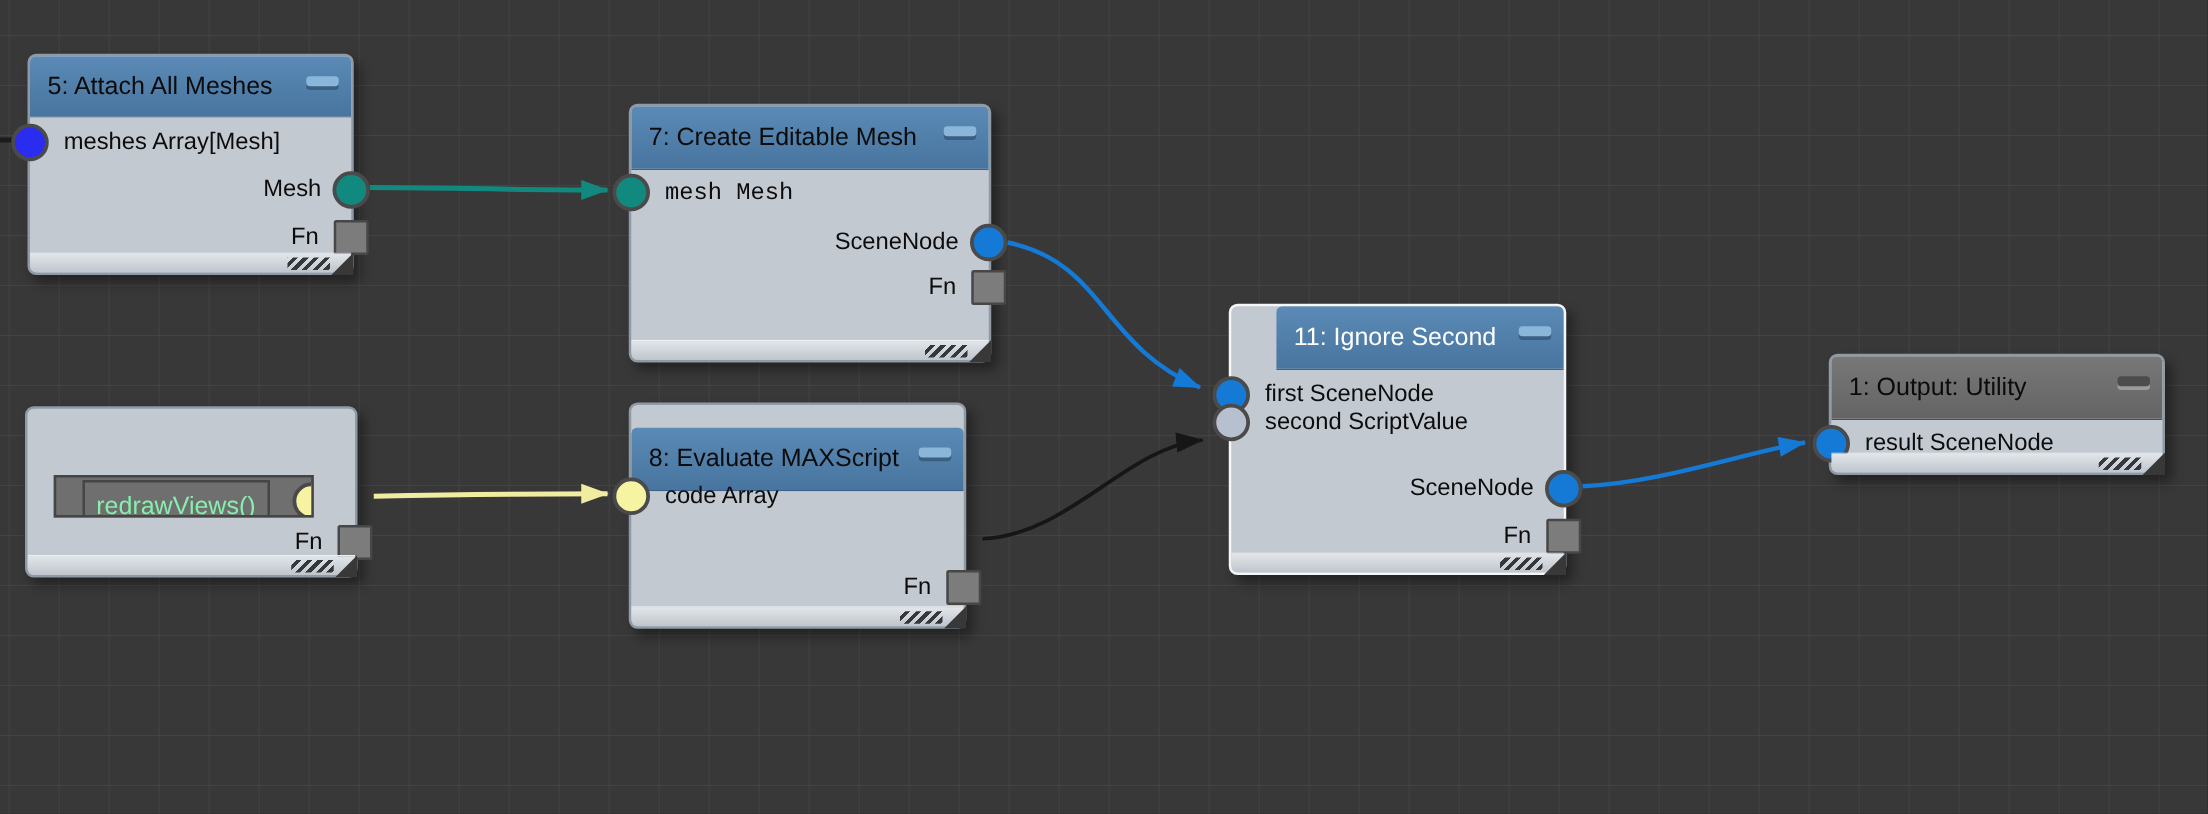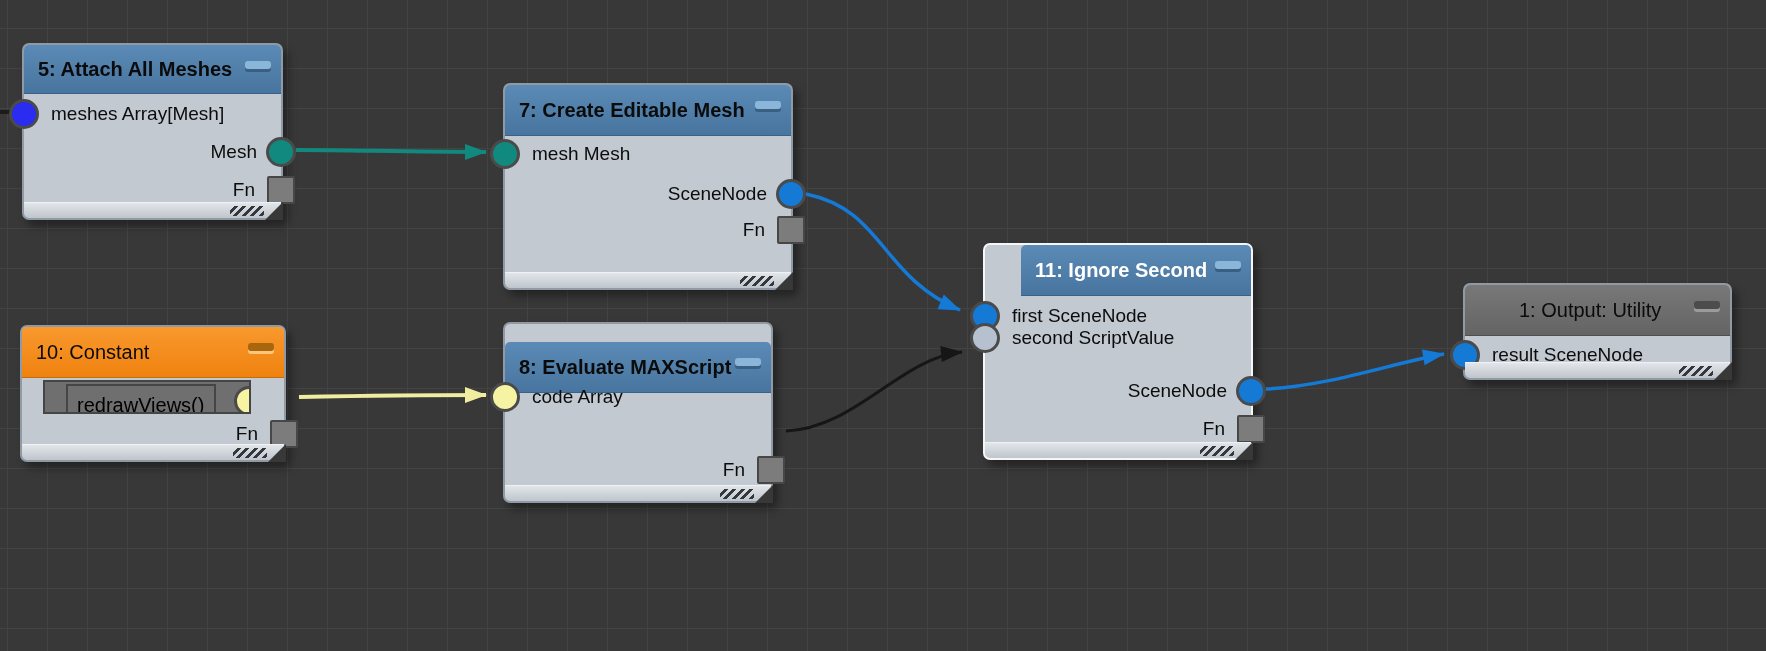--- a/index.html
+++ b/index.html
@@ -17,43 +17,43 @@
     position:absolute;z-index:2;box-sizing:border-box;
     background:#c3c9d1;border:2px solid #8f9aa5;border-radius:7px;
     box-shadow:5px 6px 9px rgba(0,0,0,.38);
   }
   .node.selected{border-color:#f4f6f8;}
   .node.selected .title{color:#ffffff;}
   .header{
     position:absolute;left:0;top:0;right:0;display:flex;align-items:center;
     border-radius:5px 5px 0 0;
   }
-  .node.blue  .header{background:linear-gradient(#5b8ab6,#47759f);border-bottom:1px solid #3a618a;font-weight:bold;}
+  .node.blue  .header{background:linear-gradient(#5b8ab6,#47759f);border-bottom:1px solid #3a618a;}
   .node.orange .header{background:linear-gradient(#f9992e,#ef820f);border-bottom:1px solid #c96c07;}
-  .node.gray  .header{background:linear-gradient(#787878,#646464);border-bottom:1px solid #4f4f4f;padding-left:40px;}
+  .node.gray  .header{background:linear-gradient(#787878,#646464);border-bottom:1px solid #4f4f4f;}
   .title{font-size:20px;color:#0b0b0b;margin-left:14px;white-space:nowrap;}
   .minus{position:absolute;right:10px;top:16px;width:26px;height:8px;border-radius:3px;}
   .node.blue  .minus{background:#8ab6da;box-shadow:0 3px 0 #3b5f82;}
   .node.orange .minus{background:#a8660d;box-shadow:0 3px 0 #fdc77b;}
   .node.gray  .minus{background:#4c4c4c;box-shadow:0 3px 0 #9b9b9b;}
   .row{position:absolute;left:0;right:0;height:38px;display:flex;align-items:center;}
   .row .label{font-size:19px;color:#0c0c0c;white-space:nowrap;}
   .row.input .label{margin-left:27px;}
   .row.output{justify-content:flex-end;}
   .row.output .label{margin-right:24px;}
   .row.fn{justify-content:flex-end;}
   .row.fn .label{margin-right:26px;}
   .port{position:absolute;width:24px;height:24px;top:4px;border-radius:50%;border:3px solid #4a4a4a;box-sizing:content-box;}
   .port.left{left:-15px;}
   .port.right{right:-15px;}
   .fnsq{position:absolute;right:-14px;top:5px;width:24px;height:24px;background:#7c7c7c;border:2px solid #474747;border-radius:2px;}
   .field{
     position:absolute;left:21px;right:33px;top:2px;height:34px;box-sizing:border-box;
     background:#6f6f6f;border:2px solid #454545;
-    color:#000000;font-size:20px;line-height:30px;padding:4px 9px;white-space:nowrap;overflow:hidden;
+    color:#86efac;font-size:20px;line-height:30px;padding:4px 9px;white-space:nowrap;overflow:hidden;
   }
   .footer{
     position:absolute;left:0;right:0;bottom:0;height:15px;
     border-radius:0 0 7px 7px;
     background:linear-gradient(#e2e6ea,#bfc5cc);
     border-top:1px solid #eff2f5;
   }
   .grip{
     position:absolute;right:17px;bottom:2px;width:34px;height:10px;
     background:repeating-linear-gradient(135deg,rgba(0,0,0,0) 0 3px,#34383c 3px 6px);
@@ -114,42 +114,38 @@
       <div class="footer">
         <div class="grip"></div>
       </div>
       <div class="corner"></div>
     </div>
     <div class="node blue" style="left: 503px; top: 83px; width: 290px; height: 207px;">
       <div class="header" style="height: 50px;">
         <span class="title">7: Create Editable Mesh</span>
         <span class="minus"></span>
       </div>
-      <div class="row input" style="top: 50px;">
+      <div class="row input" style="top: 50px; font-family: Liberation Mono, monospace;">
         <span class="port left" style="background: rgb(18, 137, 126);"></span>
         <span class="label">mesh Mesh</span>
       </div>
       <div class="row output" style="top: 90px;">
         <span class="label">SceneNode</span>
         <span class="port right" style="background: rgb(21, 121, 214);"></span>
       </div>
       <div class="row fn" style="top: 126px;">
         <span class="label">Fn</span>
         <span class="fnsq"></span>
       </div>
       <div class="footer">
         <div class="grip"></div>
       </div>
       <div class="corner"></div>
     </div>
     <div class="node orange" style="left: 20px; top: 325px; width: 266px; height: 137px;">
-      <div class="header" style="height: 50px;">
-        <span class="title">10: Constant</span>
-        <span class="minus"></span>
-      </div>
       <div class="row field" style="top: 53px;">
         <div class="field">redrawViews()</div>
         <span class="port right" style="background: rgb(246, 243, 162);"></span>
       </div>
       <div class="row fn" style="top: 88px;">
         <span class="label">Fn</span>
         <span class="fnsq"></span>
       </div>
       <div class="footer">
         <div class="grip"></div>

